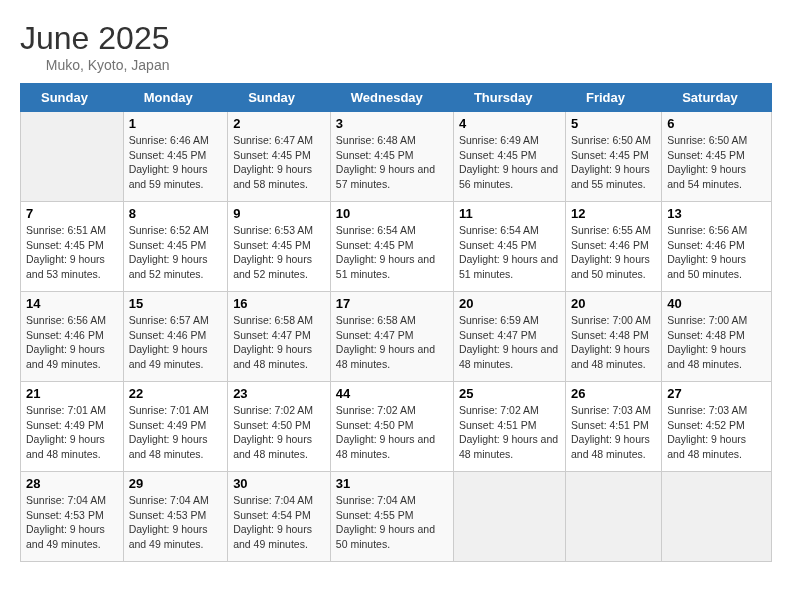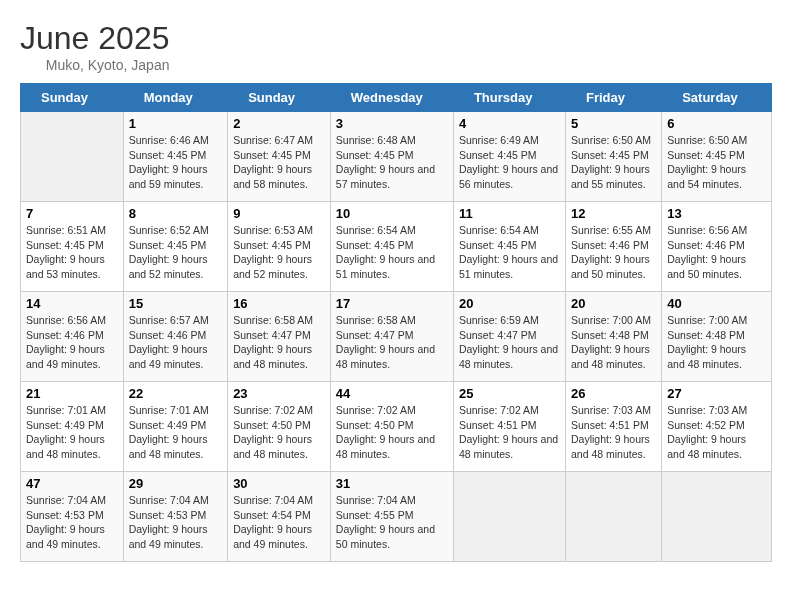--- a/index.html
+++ b/index.html
@@ -209,21 +209,21 @@
           <span class="day-num">26</span>
           <div class="day-info">Sunrise: 7:03 AM<br>Sunset: 4:51 PM<br>Daylight: 9 hours and 48 minutes.</div>
         </td>
         <td>
           <span class="day-num">27</span>
           <div class="day-info">Sunrise: 7:03 AM<br>Sunset: 4:52 PM<br>Daylight: 9 hours and 48 minutes.</div>
         </td>
       </tr>
       <tr>
         <td>
-          <span class="day-num">47</span>
+          <span class="day-num">28</span>
           <div class="day-info">Sunrise: 7:04 AM<br>Sunset: 4:53 PM<br>Daylight: 9 hours and 49 minutes.</div>
         </td>
         <td>
           <span class="day-num">29</span>
           <div class="day-info">Sunrise: 7:04 AM<br>Sunset: 4:53 PM<br>Daylight: 9 hours and 49 minutes.</div>
         </td>
         <td>
           <span class="day-num">30</span>
           <div class="day-info">Sunrise: 7:04 AM<br>Sunset: 4:54 PM<br>Daylight: 9 hours and 49 minutes.</div>
         </td>

